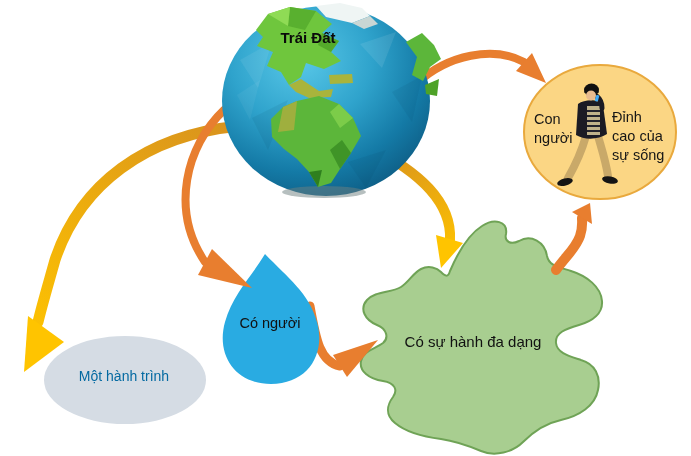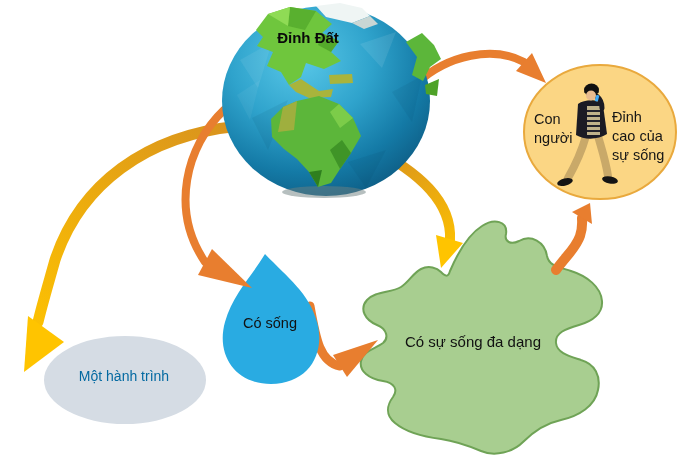--- a/index.html
+++ b/index.html
@@ -138,29 +138,29 @@
       <polygon points="283,107 297,101 294,130 278,132" fill="#9faf3e"></polygon>
       <polygon points="339,104 353,118 340,128 330,112" fill="#7fce4b" opacity="0.9"></polygon>
       <polygon points="351,153 340,169 330,150 342,140" fill="#3f9427"></polygon>
       <polygon points="318,187 309,172 322,170" fill="#2f7f1f"></polygon>
 
       <polygon points="406,42 422,33 434,45 441,59 430,67 423,81 412,75 417,57" fill="#5cb63a"></polygon>
       <polygon points="425,85 439,79 437,96 426,94" fill="#4ea227"></polygon>
     </g>
   </svg>
 
-  <div class="lbl" id="earth-label" style="left:308px;top:38px;">Đỉnh Đất</div>
+  <div class="lbl" id="earth-label" style="left:308px;top:38px;">Trái Đất</div>
 
   <div class="lbl" id="journey-label" style="left:124px;top:376px;">
     <span class="ln">Một hành trình</span>
   </div>
 
-  <div class="lbl" id="water-label" style="left:270px;top:323px;">Có sống</div>
+  <div class="lbl" id="water-label" style="left:270px;top:323px;">Có người</div>
 
-  <div class="lbl" id="life-label" style="left:473px;top:342px;">Có sự sống đa dạng</div>
+  <div class="lbl" id="life-label" style="left:473px;top:342px;">Có sự hành đa dạng</div>
 
   <div class="circle-text" style="left:534px;top:110px;">
     <span class="ln" style="display:block">Con</span>
     <span class="ln" style="display:block">người</span>
   </div>
 
   <div class="circle-text" style="left:612px;top:108px;">
     <span class="ln" style="display:block">Đỉnh</span>
     <span class="ln" style="display:block">cao của</span>
     <span class="ln" style="display:block">sự sống</span>

